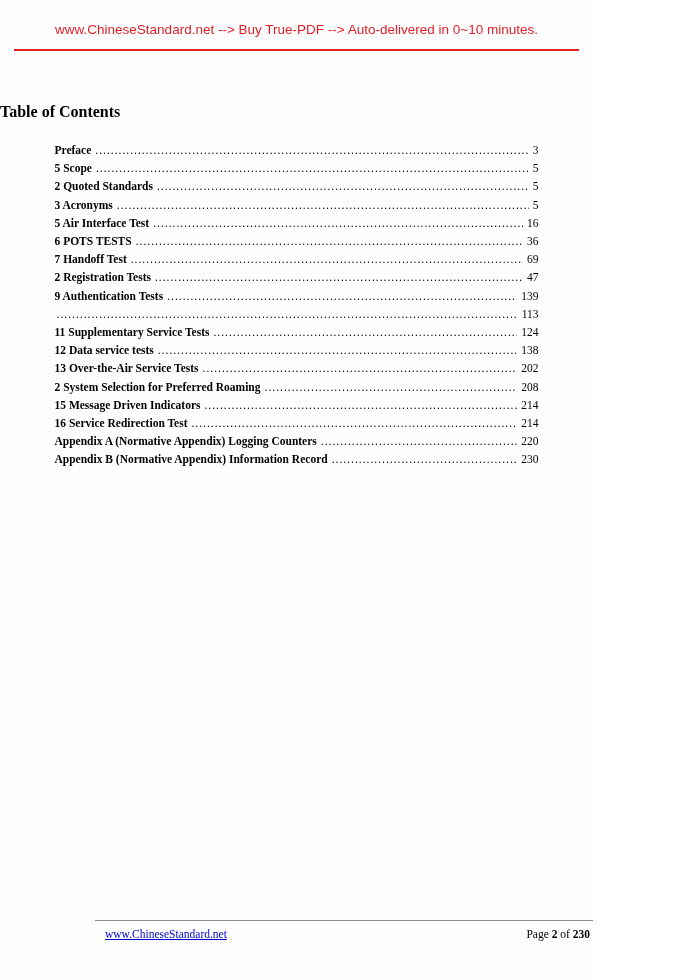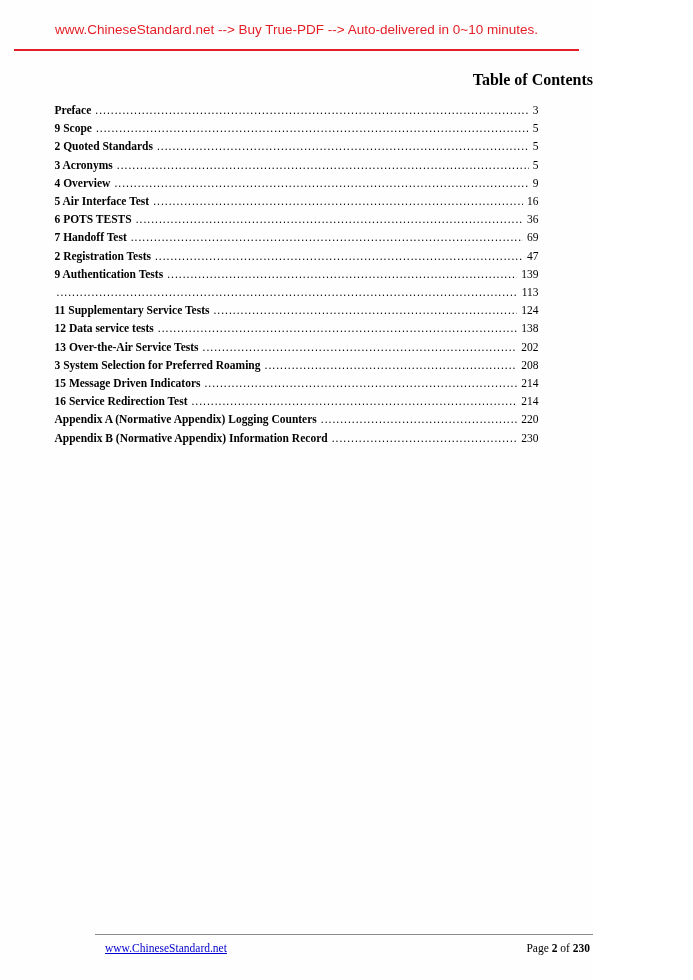--- a/index.html
+++ b/index.html
@@ -28,31 +28,31 @@
   .header-rule {
     width: 565px;
     height: 2px;
     background: #e41e26;
     margin: 12px auto 0 auto;
     border: none;
   }
 
   
   .doc-title {
-    margin: 20px 0 0 0;
-    text-align: right;
+    margin: 52px 0 0 0;
+    text-align: left;
     font-size: 16px;
     font-weight: bold;
     font-family: Liberation Serif, serif;
   }
 
   
   .toc {
     width: 484px;
-    margin: 12px auto 0 auto;
+    margin: 20px auto 0 auto;
   }
   .toc-row {
     display: flex;
     align-items: baseline;
     line-height: 18.2px;
     font-size: 11.5px;
     cursor: default;
   }
   .toc-label {
     font-weight: bold;
@@ -76,21 +76,21 @@
     white-space: nowrap;
     font-weight: normal;
     padding-left: 2px;
   }
 
   
   .footer {
     position: absolute;
     left: 95px;
     width: 503px;
-    bottom: 26px;
+    bottom: 40px;
   }
   .footer-rule {
     border: none;
     border-top: 1px solid #8a8a8a;
     margin: 0 0 7px 0;
   }
   .footer-row {
     display: flex;
     justify-content: space-between;
     align-items: baseline;
@@ -121,42 +121,37 @@
 
   <div class="toc">
 
       <div class="toc-row">
         <span class="toc-label">Preface</span>
         <span class="toc-leader"></span>
         <span class="toc-page">3</span>
       </div>
 
       <div class="toc-row">
-        <span class="toc-label">9 Scope</span>
+        <span class="toc-label">5 Scope</span>
         <span class="toc-leader"></span>
         <span class="toc-page">5</span>
       </div>
 
       <div class="toc-row">
         <span class="toc-label">2 Quoted Standards</span>
         <span class="toc-leader"></span>
         <span class="toc-page">5</span>
       </div>
 
       <div class="toc-row">
         <span class="toc-label">3 Acronyms</span>
         <span class="toc-leader"></span>
         <span class="toc-page">5</span>
       </div>
 
-      <div class="toc-row">
-        <span class="toc-label">4 Overview</span>
-        <span class="toc-leader"></span>
-        <span class="toc-page">9</span>
-      </div>
 
       <div class="toc-row">
         <span class="toc-label">5 Air Interface Test</span>
         <span class="toc-leader"></span>
         <span class="toc-page">16</span>
       </div>
 
       <div class="toc-row">
         <span class="toc-label">6 POTS TESTS</span>
         <span class="toc-leader"></span>
@@ -198,21 +193,21 @@
         <span class="toc-page">138</span>
       </div>
 
       <div class="toc-row">
         <span class="toc-label">13 Over-the-Air Service Tests</span>
         <span class="toc-leader"></span>
         <span class="toc-page">202</span>
       </div>
 
       <div class="toc-row">
-        <span class="toc-label">3 System Selection for Preferred Roaming</span>
+        <span class="toc-label">2 System Selection for Preferred Roaming</span>
         <span class="toc-leader"></span>
         <span class="toc-page">208</span>
       </div>
 
       <div class="toc-row">
         <span class="toc-label">15 Message Driven Indicators</span>
         <span class="toc-leader"></span>
         <span class="toc-page">214</span>
       </div>
 

